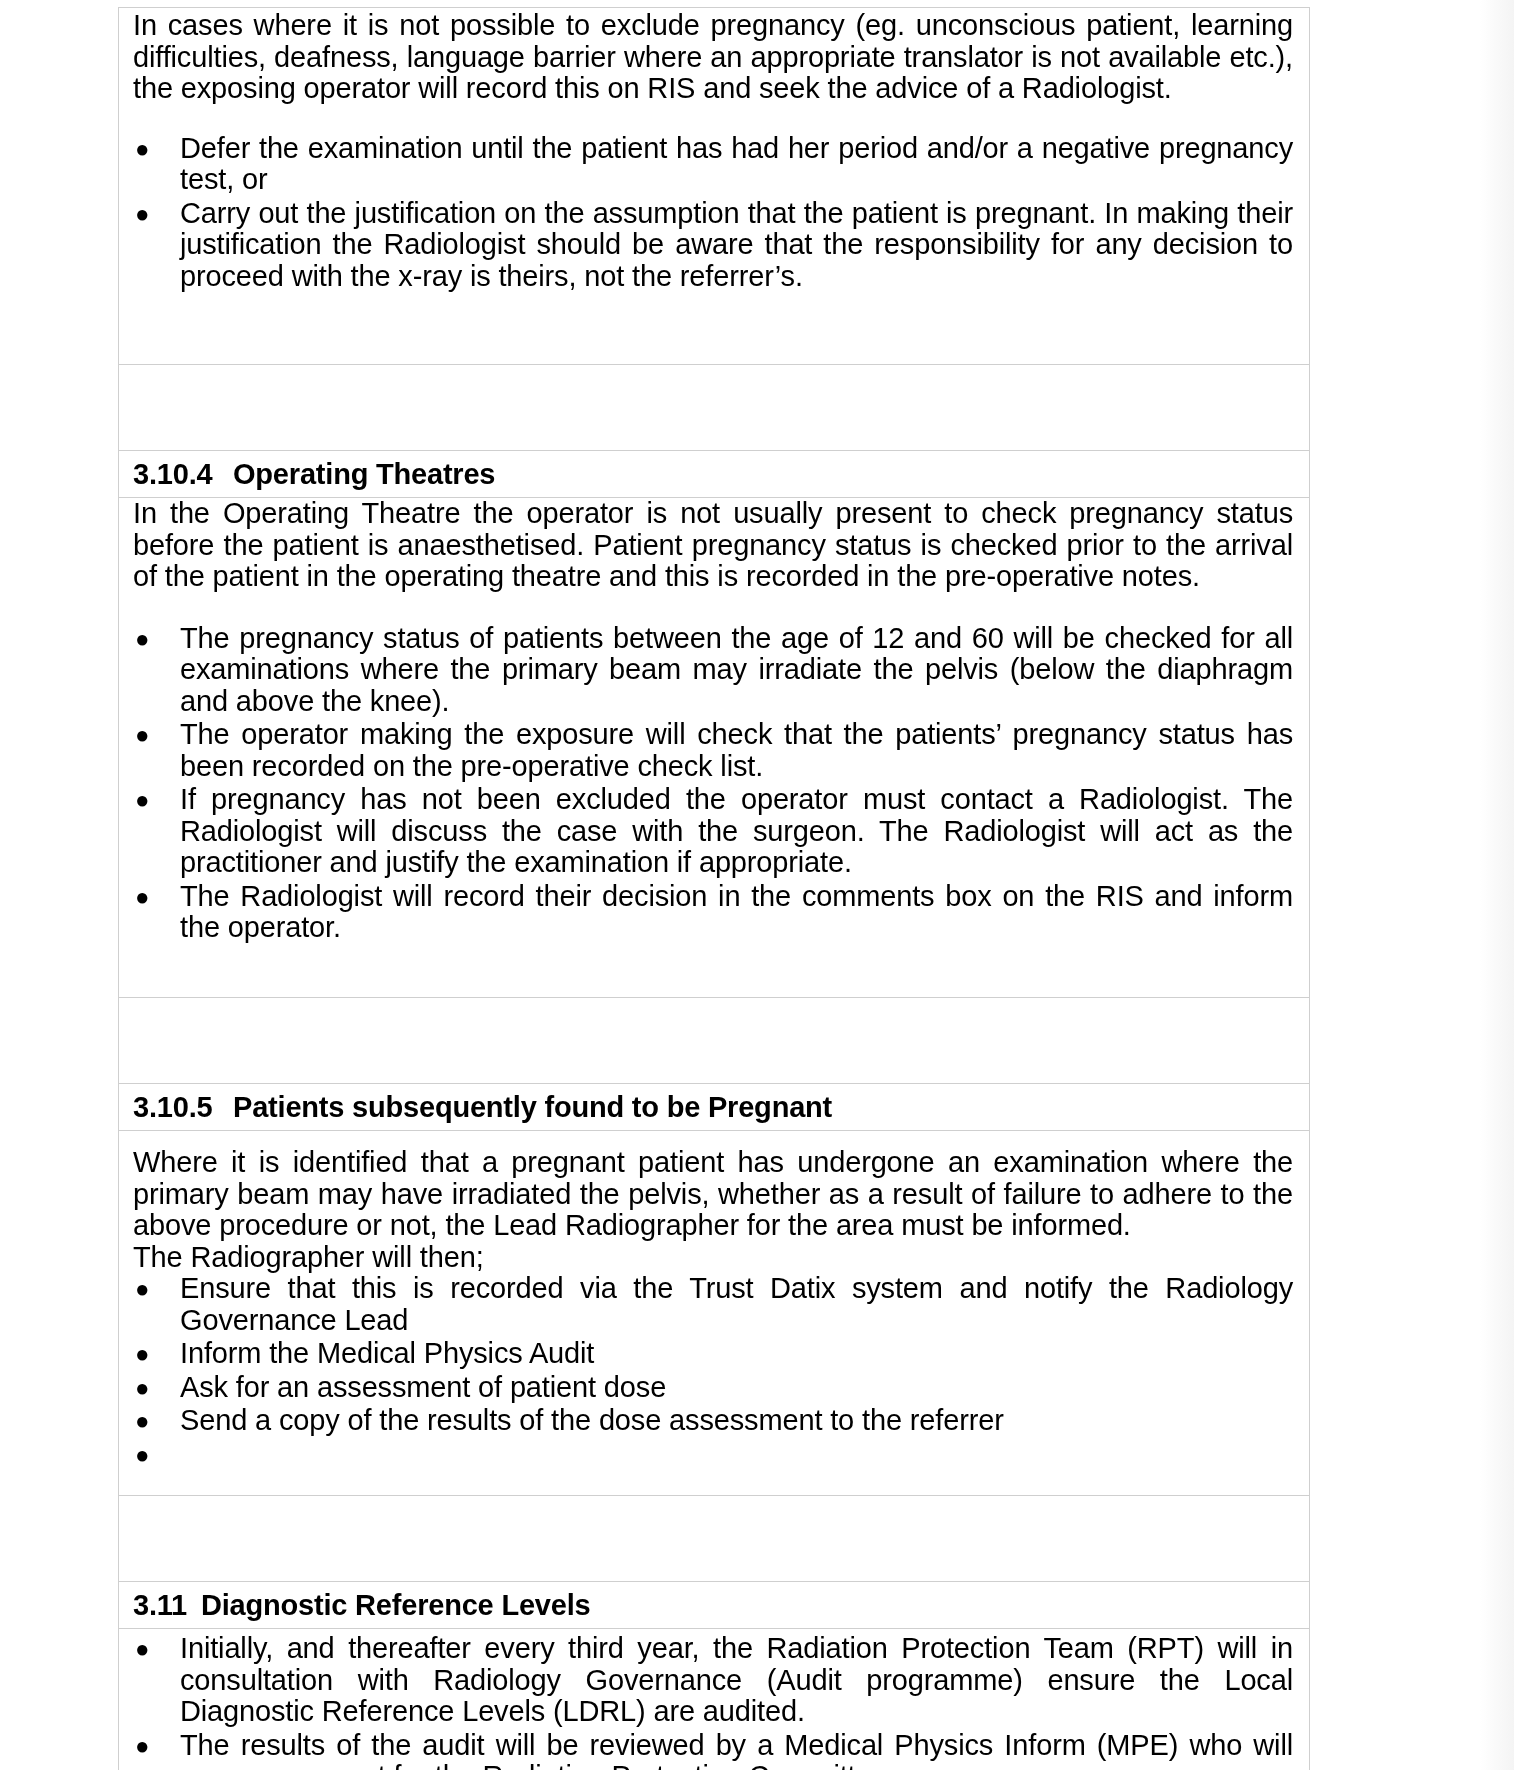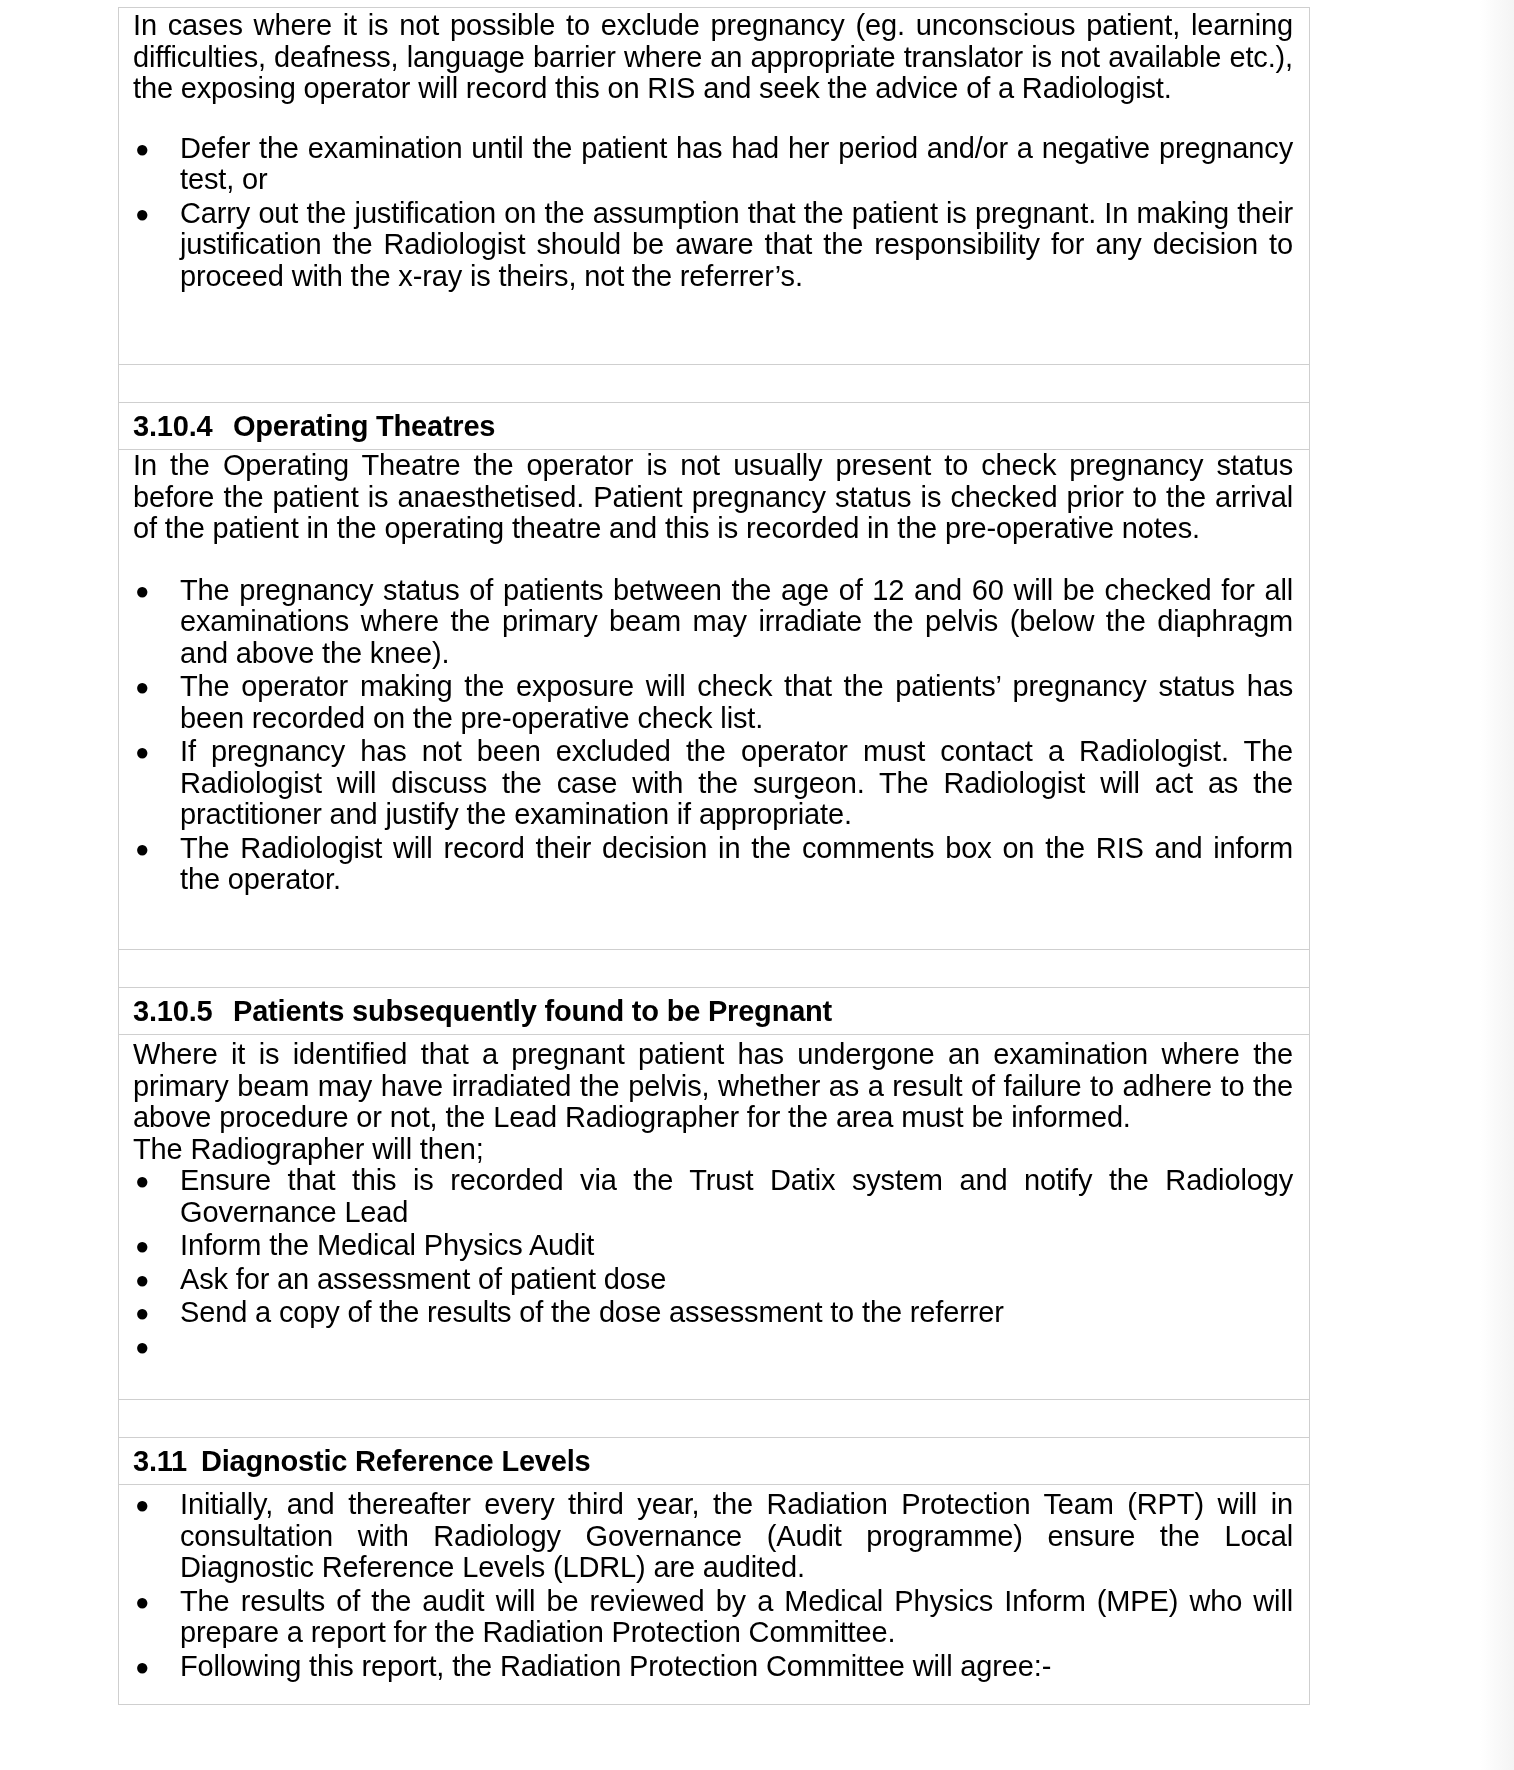--- a/index.html
+++ b/index.html
@@ -32,20 +32,21 @@
     }
     .row.first { border-top: none; }
     .spacer { height: 38px; }
     .heading {
       font-weight: bold;
       font-size: 29px;
       line-height: 46px;
       height: 47px;
       white-space: nowrap;
       letter-spacing: -0.2px;
+      margin-top: 48px;
     }
     .heading .num { display: inline-block; }
     .heading .num.w4 { width: 100px; }
     .heading .num.w3 { width: 68px; }
     p {
       margin: 0;
       font-size: 29px;
       line-height: 31.5px;
       text-align: justify;
       letter-spacing: -0.15px;
@@ -68,21 +69,21 @@
     }
     ul.bullets li .bullet {
       position: absolute;
       left: 2px;
       top: 0;
       font-size: 24px;
       line-height: 31.5px;
     }
     .r1 { height: 356px; padding-top: 2px; }
     .r4 { height: 500px; padding-top: 0px; }
-    .r7 { height: 365px; padding-top: 4px; }
+    .r7 { height: 365px; padding-top: 16px; }
     .r11 { height: 220px; padding-top: 4px; }
     .r10 { height: 47px; }
   </style>
 </head>
 <body>
 
 <div class="doc-table">
 
   <div class="row first r1">
     <p>In cases where it is not possible to exclude pregnancy (eg. unconscious patient, learning difficulties, deafness, language barrier where an appropriate translator is not available etc.), the exposing operator will record this on RIS and seek the advice of a Radiologist.</p>

